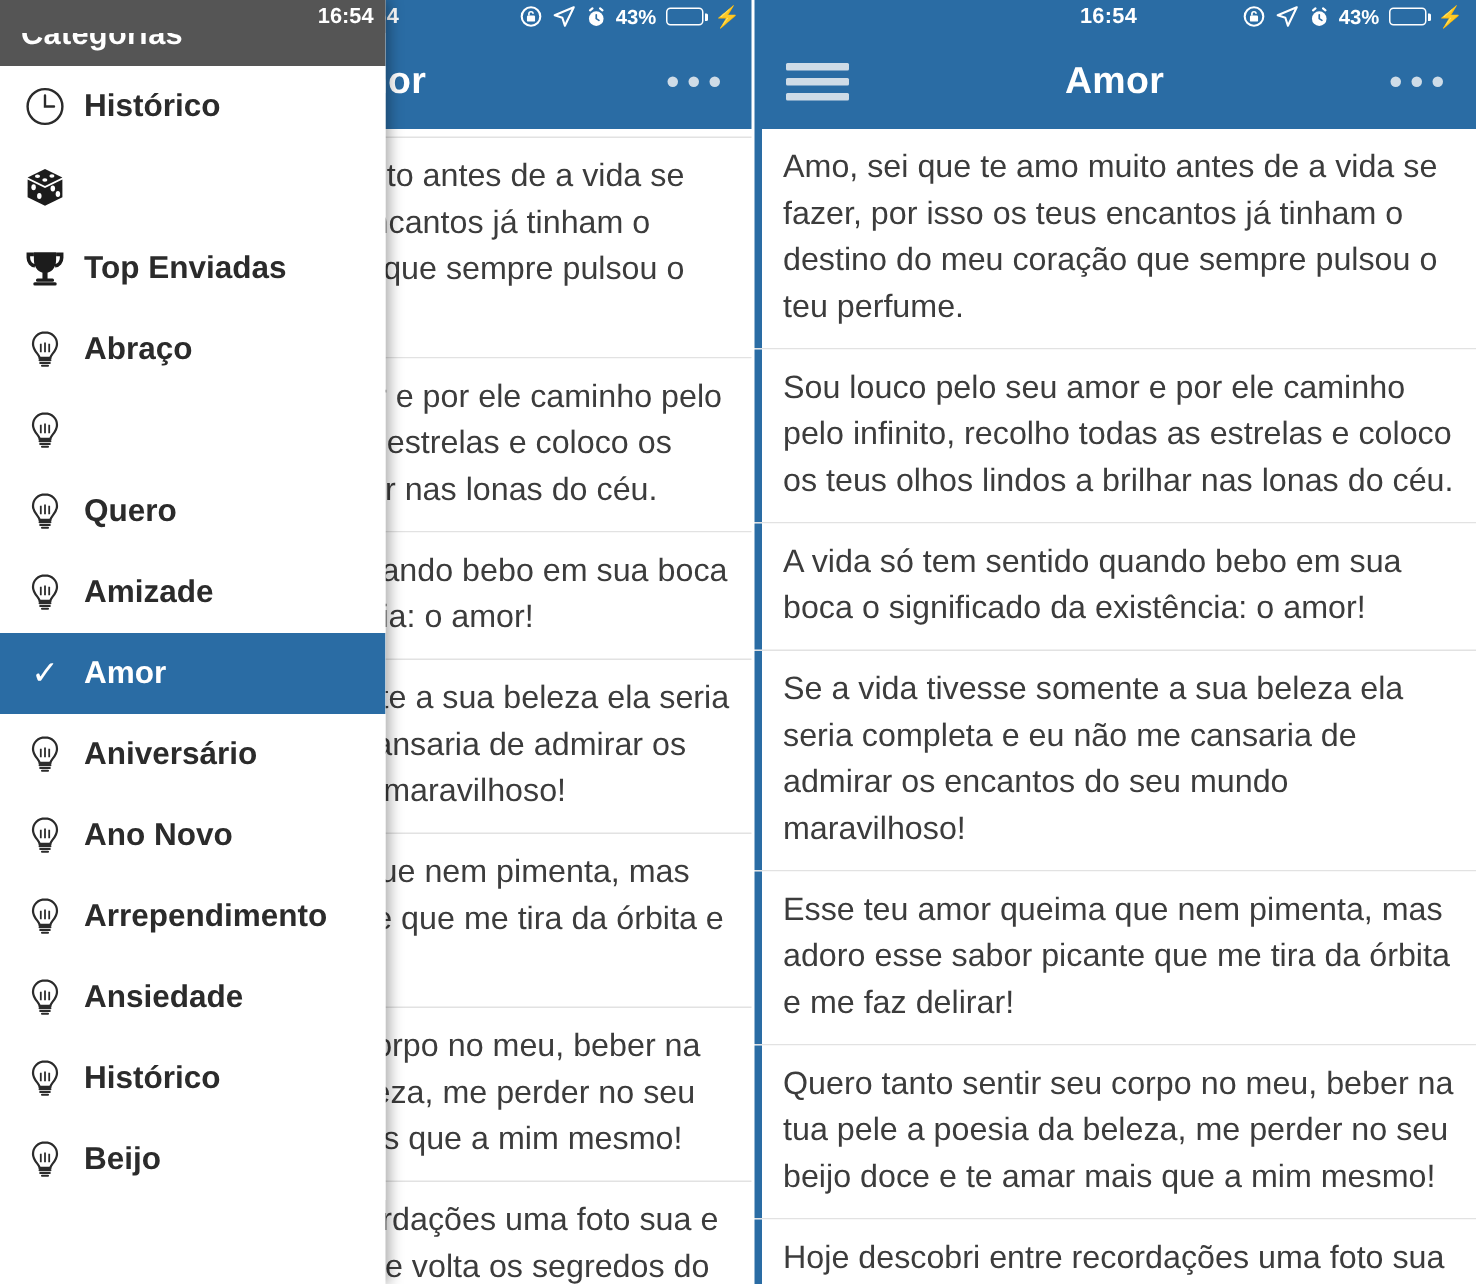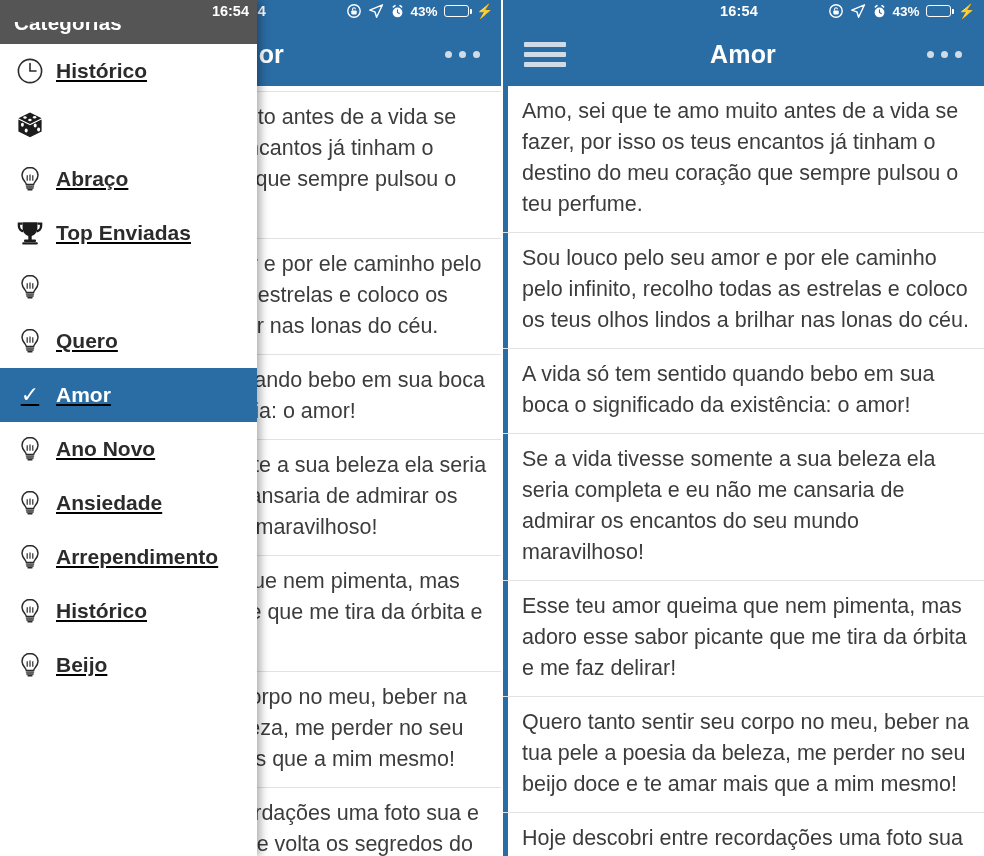--- a/index.html
+++ b/index.html
@@ -194,21 +194,20 @@
     font-size: 14.5px;
     font-weight: bold;
   }
   .drawer-list { background: #ffffff; }
   .drawer-item {
     display: flex;
     align-items: center;
     height: 54px;
     padding-left: 8px;
     background: #ffffff;
-    text-decoration: underline;
   }
   .drawer-item.selected { background: #2a6ca4; }
   .drawer-icon {
     width: 44px;
     display: flex;
     align-items: center;
     justify-content: center;
     flex: 0 0 44px;
   }
   .drawer-label {
@@ -334,94 +333,114 @@
                 <ellipse cx="6.4" cy="13.8" rx="1.5" ry="2" fill="#fff"></ellipse>
                 <ellipse cx="10.2" cy="19.6" rx="1.5" ry="2" fill="#fff"></ellipse>
                 <ellipse cx="19.2" cy="14.6" rx="1.5" ry="2" fill="#fff"></ellipse>
                 <ellipse cx="22.6" cy="18.4" rx="1.5" ry="2" fill="#fff"></ellipse>
               </svg>
             </span>
           </div>
           <div class="drawer-item">
             <span class="drawer-icon">
               <svg class="ico" width="28" height="28" viewBox="0 0 28 28">
-                <path d="M14 2.6c-4.6 0-8 3.4-8 7.7 0 3 1.7 5 3 6.6.8 1 1.3 1.7 1.4 2.7h7.2c.1-1 .6-1.7 1.4-2.7 1.3-1.6 3-3.6 3-6.6 0-4.3-3.4-7.7-8-7.7z" fill="none" stroke="#2b2b2b" stroke-width="1.5"></path>
-                <path d="M11.2 10.2v5.6M14 9.4v6.4M16.8 10.2v5.6" fill="none" stroke="#2b2b2b" stroke-width="1.2"></path>
-                <path d="M10.4 21.1h7.2M10.8 23h6.4M12 24.8h4" fill="none" stroke="#2b2b2b" stroke-width="1.4" stroke-linecap="round"></path>
-              </svg>
-            </span>
-            <span class="drawer-label">Abraço</span>
-          </div>
-          <div class="drawer-item">
-            <span class="drawer-icon">
-              <svg class="ico" width="28" height="28" viewBox="0 0 28 28">
                 <path d="M6.6 3.2h14.8v5.2c0 5.2-3.3 8.6-7.4 8.6s-7.4-3.4-7.4-8.6z" fill="#1c1c1c"></path>
                 <path d="M6.6 4.6H2.9v2.2c0 3 2 5.2 4.4 5.4" fill="none" stroke="#1c1c1c" stroke-width="2.4"></path>
                 <path d="M21.4 4.6h3.7v2.2c0 3-2 5.2-4.4 5.4" fill="none" stroke="#1c1c1c" stroke-width="2.4"></path>
                 <rect x="12.3" y="16.4" width="3.4" height="4.6" fill="#1c1c1c"></rect>
                 <rect x="8" y="20.6" width="12" height="2.3" rx="1" fill="#1c1c1c"></rect>
                 <rect x="6.2" y="23.2" width="15.6" height="2.2" rx="1" fill="#1c1c1c"></rect>
               </svg>
             </span>
             <span class="drawer-label">Top Enviadas</span>
           </div>
           <div class="drawer-item">
             <span class="drawer-icon">
               <svg class="ico" width="28" height="28" viewBox="0 0 28 28">
                 <path d="M14 2.6c-4.6 0-8 3.4-8 7.7 0 3 1.7 5 3 6.6.8 1 1.3 1.7 1.4 2.7h7.2c.1-1 .6-1.7 1.4-2.7 1.3-1.6 3-3.6 3-6.6 0-4.3-3.4-7.7-8-7.7z" fill="none" stroke="#2b2b2b" stroke-width="1.5"></path>
                 <path d="M11.2 10.2v5.6M14 9.4v6.4M16.8 10.2v5.6" fill="none" stroke="#2b2b2b" stroke-width="1.2"></path>
                 <path d="M10.4 21.1h7.2M10.8 23h6.4M12 24.8h4" fill="none" stroke="#2b2b2b" stroke-width="1.4" stroke-linecap="round"></path>
               </svg>
             </span>
+            <span class="drawer-label">Abraço</span>
+          </div>
+          <div class="drawer-item">
+            <span class="drawer-icon">
+              <svg class="ico" width="28" height="28" viewBox="0 0 28 28">
+                <path d="M14 2.6c-4.6 0-8 3.4-8 7.7 0 3 1.7 5 3 6.6.8 1 1.3 1.7 1.4 2.7h7.2c.1-1 .6-1.7 1.4-2.7 1.3-1.6 3-3.6 3-6.6 0-4.3-3.4-7.7-8-7.7z" fill="none" stroke="#2b2b2b" stroke-width="1.5"></path>
+                <path d="M11.2 10.2v5.6M14 9.4v6.4M16.8 10.2v5.6" fill="none" stroke="#2b2b2b" stroke-width="1.2"></path>
+                <path d="M10.4 21.1h7.2M10.8 23h6.4M12 24.8h4" fill="none" stroke="#2b2b2b" stroke-width="1.4" stroke-linecap="round"></path>
+              </svg>
+            </span>
           </div>
           <div class="drawer-item">
             <span class="drawer-icon">
               <svg class="ico" width="28" height="28" viewBox="0 0 28 28">
                 <path d="M14 2.6c-4.6 0-8 3.4-8 7.7 0 3 1.7 5 3 6.6.8 1 1.3 1.7 1.4 2.7h7.2c.1-1 .6-1.7 1.4-2.7 1.3-1.6 3-3.6 3-6.6 0-4.3-3.4-7.7-8-7.7z" fill="none" stroke="#2b2b2b" stroke-width="1.5"></path>
                 <path d="M11.2 10.2v5.6M14 9.4v6.4M16.8 10.2v5.6" fill="none" stroke="#2b2b2b" stroke-width="1.2"></path>
                 <path d="M10.4 21.1h7.2M10.8 23h6.4M12 24.8h4" fill="none" stroke="#2b2b2b" stroke-width="1.4" stroke-linecap="round"></path>
               </svg>
             </span>
             <span class="drawer-label">Quero</span>
           </div>
+          <div class="drawer-item">
+            <span class="drawer-icon">
+              <svg class="ico" width="28" height="28" viewBox="0 0 28 28">
+                <path d="M14 2.6c-4.6 0-8 3.4-8 7.7 0 3 1.7 5 3 6.6.8 1 1.3 1.7 1.4 2.7h7.2c.1-1 .6-1.7 1.4-2.7 1.3-1.6 3-3.6 3-6.6 0-4.3-3.4-7.7-8-7.7z" fill="none" stroke="#2b2b2b" stroke-width="1.5"></path>
+                <path d="M11.2 10.2v5.6M14 9.4v6.4M16.8 10.2v5.6" fill="none" stroke="#2b2b2b" stroke-width="1.2"></path>
+                <path d="M10.4 21.1h7.2M10.8 23h6.4M12 24.8h4" fill="none" stroke="#2b2b2b" stroke-width="1.4" stroke-linecap="round"></path>
+              </svg>
+            </span>
+            <span class="drawer-label">Amizade</span>
+          </div>
           <div class="drawer-item selected">
             <span class="drawer-icon">
               <span class="check">✓</span>
             </span>
             <span class="drawer-label">Amor</span>
           </div>
           <div class="drawer-item">
             <span class="drawer-icon">
               <svg class="ico" width="28" height="28" viewBox="0 0 28 28">
                 <path d="M14 2.6c-4.6 0-8 3.4-8 7.7 0 3 1.7 5 3 6.6.8 1 1.3 1.7 1.4 2.7h7.2c.1-1 .6-1.7 1.4-2.7 1.3-1.6 3-3.6 3-6.6 0-4.3-3.4-7.7-8-7.7z" fill="none" stroke="#2b2b2b" stroke-width="1.5"></path>
                 <path d="M11.2 10.2v5.6M14 9.4v6.4M16.8 10.2v5.6" fill="none" stroke="#2b2b2b" stroke-width="1.2"></path>
                 <path d="M10.4 21.1h7.2M10.8 23h6.4M12 24.8h4" fill="none" stroke="#2b2b2b" stroke-width="1.4" stroke-linecap="round"></path>
               </svg>
             </span>
+            <span class="drawer-label">Aniversário</span>
+          </div>
+          <div class="drawer-item">
+            <span class="drawer-icon">
+              <svg class="ico" width="28" height="28" viewBox="0 0 28 28">
+                <path d="M14 2.6c-4.6 0-8 3.4-8 7.7 0 3 1.7 5 3 6.6.8 1 1.3 1.7 1.4 2.7h7.2c.1-1 .6-1.7 1.4-2.7 1.3-1.6 3-3.6 3-6.6 0-4.3-3.4-7.7-8-7.7z" fill="none" stroke="#2b2b2b" stroke-width="1.5"></path>
+                <path d="M11.2 10.2v5.6M14 9.4v6.4M16.8 10.2v5.6" fill="none" stroke="#2b2b2b" stroke-width="1.2"></path>
+                <path d="M10.4 21.1h7.2M10.8 23h6.4M12 24.8h4" fill="none" stroke="#2b2b2b" stroke-width="1.4" stroke-linecap="round"></path>
+              </svg>
+            </span>
             <span class="drawer-label">Ano Novo</span>
           </div>
           <div class="drawer-item">
             <span class="drawer-icon">
               <svg class="ico" width="28" height="28" viewBox="0 0 28 28">
                 <path d="M14 2.6c-4.6 0-8 3.4-8 7.7 0 3 1.7 5 3 6.6.8 1 1.3 1.7 1.4 2.7h7.2c.1-1 .6-1.7 1.4-2.7 1.3-1.6 3-3.6 3-6.6 0-4.3-3.4-7.7-8-7.7z" fill="none" stroke="#2b2b2b" stroke-width="1.5"></path>
                 <path d="M11.2 10.2v5.6M14 9.4v6.4M16.8 10.2v5.6" fill="none" stroke="#2b2b2b" stroke-width="1.2"></path>
                 <path d="M10.4 21.1h7.2M10.8 23h6.4M12 24.8h4" fill="none" stroke="#2b2b2b" stroke-width="1.4" stroke-linecap="round"></path>
               </svg>
             </span>
+            <span class="drawer-label">Arrependimento</span>
+          </div>
+          <div class="drawer-item">
+            <span class="drawer-icon">
+              <svg class="ico" width="28" height="28" viewBox="0 0 28 28">
+                <path d="M14 2.6c-4.6 0-8 3.4-8 7.7 0 3 1.7 5 3 6.6.8 1 1.3 1.7 1.4 2.7h7.2c.1-1 .6-1.7 1.4-2.7 1.3-1.6 3-3.6 3-6.6 0-4.3-3.4-7.7-8-7.7z" fill="none" stroke="#2b2b2b" stroke-width="1.5"></path>
+                <path d="M11.2 10.2v5.6M14 9.4v6.4M16.8 10.2v5.6" fill="none" stroke="#2b2b2b" stroke-width="1.2"></path>
+                <path d="M10.4 21.1h7.2M10.8 23h6.4M12 24.8h4" fill="none" stroke="#2b2b2b" stroke-width="1.4" stroke-linecap="round"></path>
+              </svg>
+            </span>
             <span class="drawer-label">Ansiedade</span>
-          </div>
-          <div class="drawer-item">
-            <span class="drawer-icon">
-              <svg class="ico" width="28" height="28" viewBox="0 0 28 28">
-                <path d="M14 2.6c-4.6 0-8 3.4-8 7.7 0 3 1.7 5 3 6.6.8 1 1.3 1.7 1.4 2.7h7.2c.1-1 .6-1.7 1.4-2.7 1.3-1.6 3-3.6 3-6.6 0-4.3-3.4-7.7-8-7.7z" fill="none" stroke="#2b2b2b" stroke-width="1.5"></path>
-                <path d="M11.2 10.2v5.6M14 9.4v6.4M16.8 10.2v5.6" fill="none" stroke="#2b2b2b" stroke-width="1.2"></path>
-                <path d="M10.4 21.1h7.2M10.8 23h6.4M12 24.8h4" fill="none" stroke="#2b2b2b" stroke-width="1.4" stroke-linecap="round"></path>
-              </svg>
-            </span>
-            <span class="drawer-label">Arrependimento</span>
           </div>
           <div class="drawer-item">
             <span class="drawer-icon">
               <svg class="ico" width="28" height="28" viewBox="0 0 28 28">
                 <path d="M14 2.6c-4.6 0-8 3.4-8 7.7 0 3 1.7 5 3 6.6.8 1 1.3 1.7 1.4 2.7h7.2c.1-1 .6-1.7 1.4-2.7 1.3-1.6 3-3.6 3-6.6 0-4.3-3.4-7.7-8-7.7z" fill="none" stroke="#2b2b2b" stroke-width="1.5"></path>
                 <path d="M11.2 10.2v5.6M14 9.4v6.4M16.8 10.2v5.6" fill="none" stroke="#2b2b2b" stroke-width="1.2"></path>
                 <path d="M10.4 21.1h7.2M10.8 23h6.4M12 24.8h4" fill="none" stroke="#2b2b2b" stroke-width="1.4" stroke-linecap="round"></path>
               </svg>
             </span>
             <span class="drawer-label">Histórico</span>

